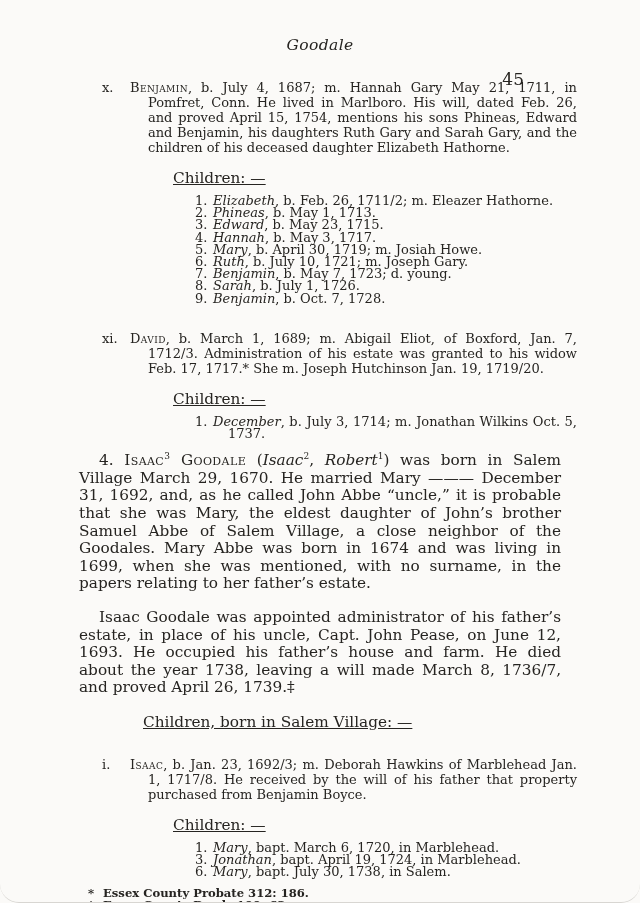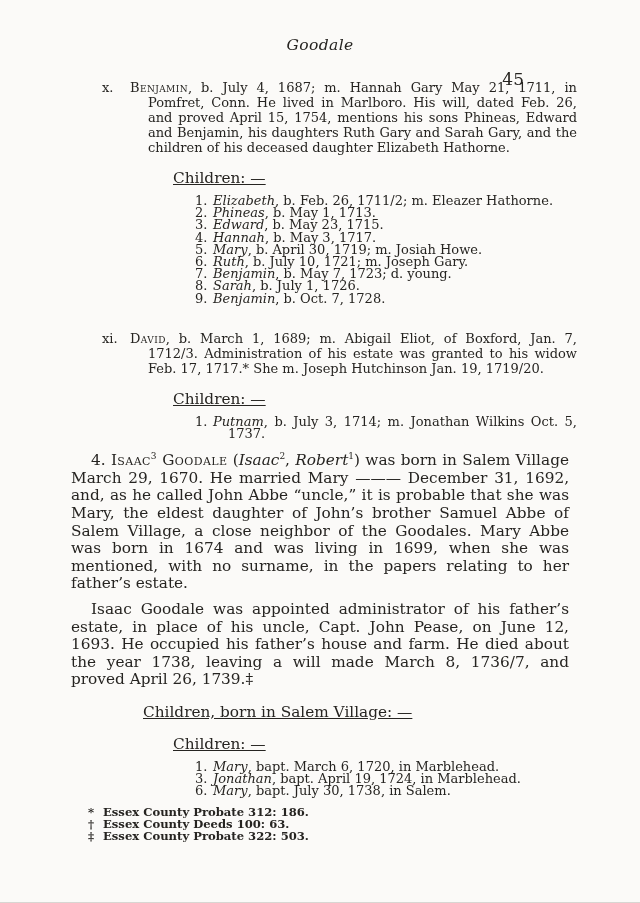--- a/index.html
+++ b/index.html
@@ -8,20 +8,21 @@
     width: 640px; height: 903px;
     background: #fbfaf8;
     font-family: "DejaVu Serif", serif;
     color: #262421;
   }
   .page {
     width: 640px; height: 903px;
     padding: 36px 63px 0 63px;
     overflow: hidden;
     border-bottom: 1px solid #d8d6d2;
+    border-radius: 19px;
   }
   .running-header { position: relative; height: 18px; margin-bottom: 4px; }
   .page-title {
     position: absolute; left: 0; right: 0;
     text-align: center; font-style: italic;
     font-size: 15.5px; letter-spacing: 0.4px;
   }
   .page-number { position: absolute; right: 53px; top: 1px; font-size: 17px; margin-top: 32px; }
 
   .entry {
@@ -41,21 +42,21 @@
     font-size: 13px; line-height: 12.2px;
     text-align: justify;
     padding-left: 165px; text-indent: -33px;
   }
   .child .num { display: inline-block; width: 18px; text-indent: 0; }
   .child .name { font-style: italic; }
 
   .para {
     font-size: 15.3px; line-height: 17.6px;
     text-align: justify; text-indent: 20px;
-    margin: 8px;
+    margin: 16px;
   }
   .para.first { margin-top: 12px; }
   sup { font-size: 9px; line-height: 0; vertical-align: super; }
   .it { font-style: italic; }
 
   .footnotes { margin-top: 8px; font-size: 11.6px; line-height: 12.4px; font-weight: bold; }
   .fn { padding-left: 40px; text-indent: -15px; }
   .fn .marker { display: inline-block; width: 15px; text-indent: 0; }
 </style>
 </head>
@@ -86,29 +87,32 @@
     <div class="child"><span class="num">9.</span><span class="name">Benjamin</span><span>, b. Oct. 7, 1728.</span></div>
   </div>
 
   <div class="entry">
     <span class="roman">xi.</span><span class="sc">David</span><span>, b. March 1, 1689; m. Abigail Eliot, of Boxford, Jan. 7, 1712/3. Administration of his estate was granted to his widow Feb. 17, 1717.*  She m. Joseph Hutchinson Jan. 19, 1719/20.</span>
   </div>
 
   <div class="children-heading">Children: —</div>
 
   <div class="child-list">
-    <div class="child"><span class="num">1.</span><span class="name">Putnam</span><span>, b. July 3, 1714;  m. Jonathan Wilkins Oct. 5, 1737.</span></div>
+    <div class="child"><span class="num">1.</span><span class="name">December</span><span>, b. July 3, 1714;  m. Jonathan Wilkins Oct. 5, 1737.</span></div>
   </div>
 
   <p class="para first"><span>4. </span><span class="sc">Isaac</span><sup>3</sup><span class="sc"> Goodale</span><span> (</span><span class="it">Isaac</span><sup>2</sup><span>, </span><span class="it">Robert</span><sup>1</sup><span>) was born in Salem Village March 29, 1670.  He married Mary ——— December 31, 1692, and, as he called John Abbe “uncle,” it is probable that she was Mary, the eldest daughter of John’s brother Samuel Abbe of Salem Village, a close neighbor of the Goodales.  Mary Abbe was born in 1674 and was living in 1699, when she was mentioned, with no surname, in the papers relating to her father’s estate.</span></p>
 
   <p class="para">Isaac Goodale was appointed administrator of his father’s estate, in place of his uncle, Capt. John Pease, on June 12, 1693.  He occupied his father’s house and farm.  He died about the year 1738, leaving a will made March 8, 1736/7, and proved April 26, 1739.‡</p>
 
   <div class="children-heading salem">Children, born in Salem Village: —</div>
 
+  <div class="entry">
+    <span class="roman">i.</span><span class="sc">Isaac</span><span>, b. Jan. 23, 1692/3;  m. Deborah Hawkins of Marblehead Jan. 1, 1717/8.  He received by the will of his father that property purchased from Benjamin Boyce.</span>
+  </div>
 
   <div class="children-heading">Children: —</div>
 
   <div class="child-list">
     <div class="child"><span class="num">1.</span><span class="name">Mary</span><span>, bapt. March 6, 1720, in Marblehead.</span></div>
     <div class="child"><span class="num">3.</span><span class="name">Jonathan</span><span>, bapt. April 19, 1724, in Marblehead.</span></div>
     <div class="child"><span class="num">6.</span><span class="name">Mary</span><span>, bapt. July 30, 1738, in Salem.</span></div>
   </div>
 
   <div class="footnotes">

